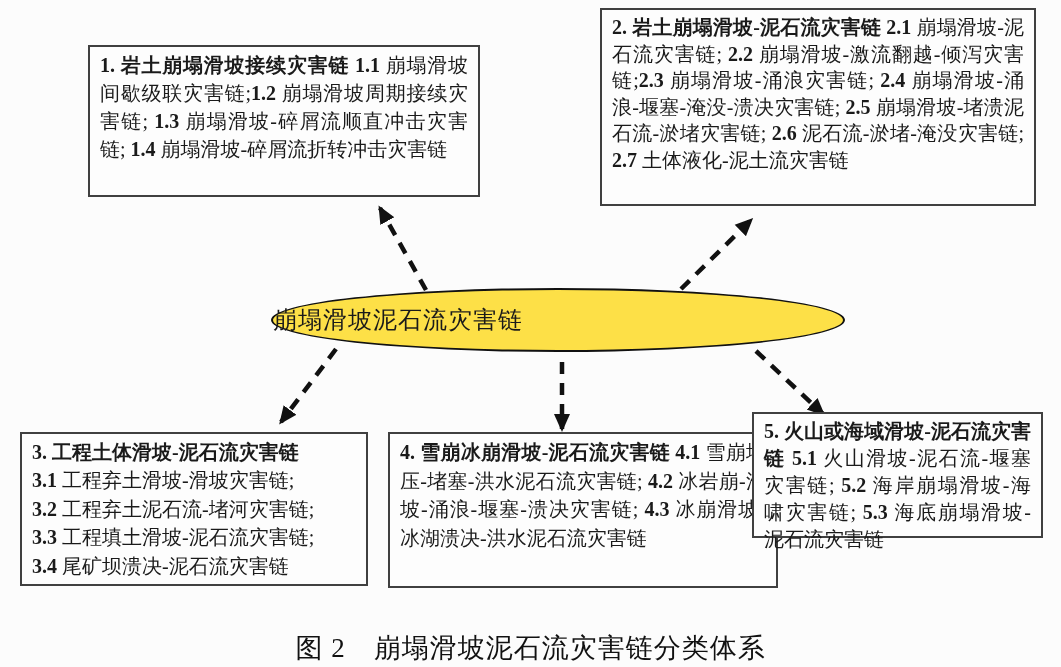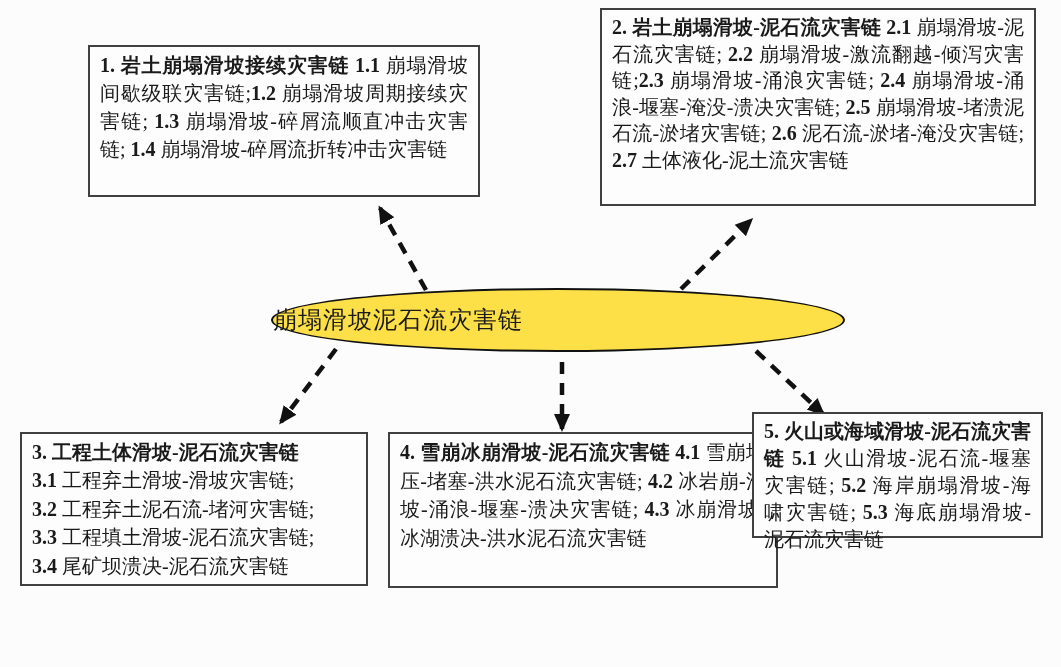--- a/index.html
+++ b/index.html
@@ -98,15 +98,16 @@
   <div class="box" id="box4">
     <span class="t"><b class="num">4.</b> <span>雪崩冰崩滑坡-泥石流灾害链</span></span>
     <span class="body"><span class="item"><b class="num">4.1</b><span class="item-text"> 雪崩埋压-堵塞-洪水泥石流灾害链; </span></span><span class="item"><b class="num">4.2</b><span class="item-text"> 冰岩崩-滑坡-涌浪-堰塞-溃决灾害链; </span></span><span class="item"><b class="num">4.3</b><span class="item-text"> 冰崩滑坡-冰湖溃决-洪水泥石流灾害链</span></span></span>
   </div>
 
   <div class="box" id="box5">
     <span class="t"><b class="num">5.</b> <span>火山或海域滑坡-泥石流灾害链</span></span>
     <span class="body"><span class="item"><b class="num">5.1</b><span class="item-text"> 火山滑坡-泥石流-堰塞灾害链; </span></span><span class="item"><b class="num">5.2</b><span class="item-text"> 海岸崩塌滑坡-海啸灾害链; </span></span><span class="item"><b class="num">5.3</b><span class="item-text"> 海底崩塌滑坡-泥石流灾害链</span></span></span>
   </div>
 
+  <div class="caption">图 2　崩塌滑坡泥石流灾害链分类体系</div>
 
 
 </div>
 
 </body></html>

